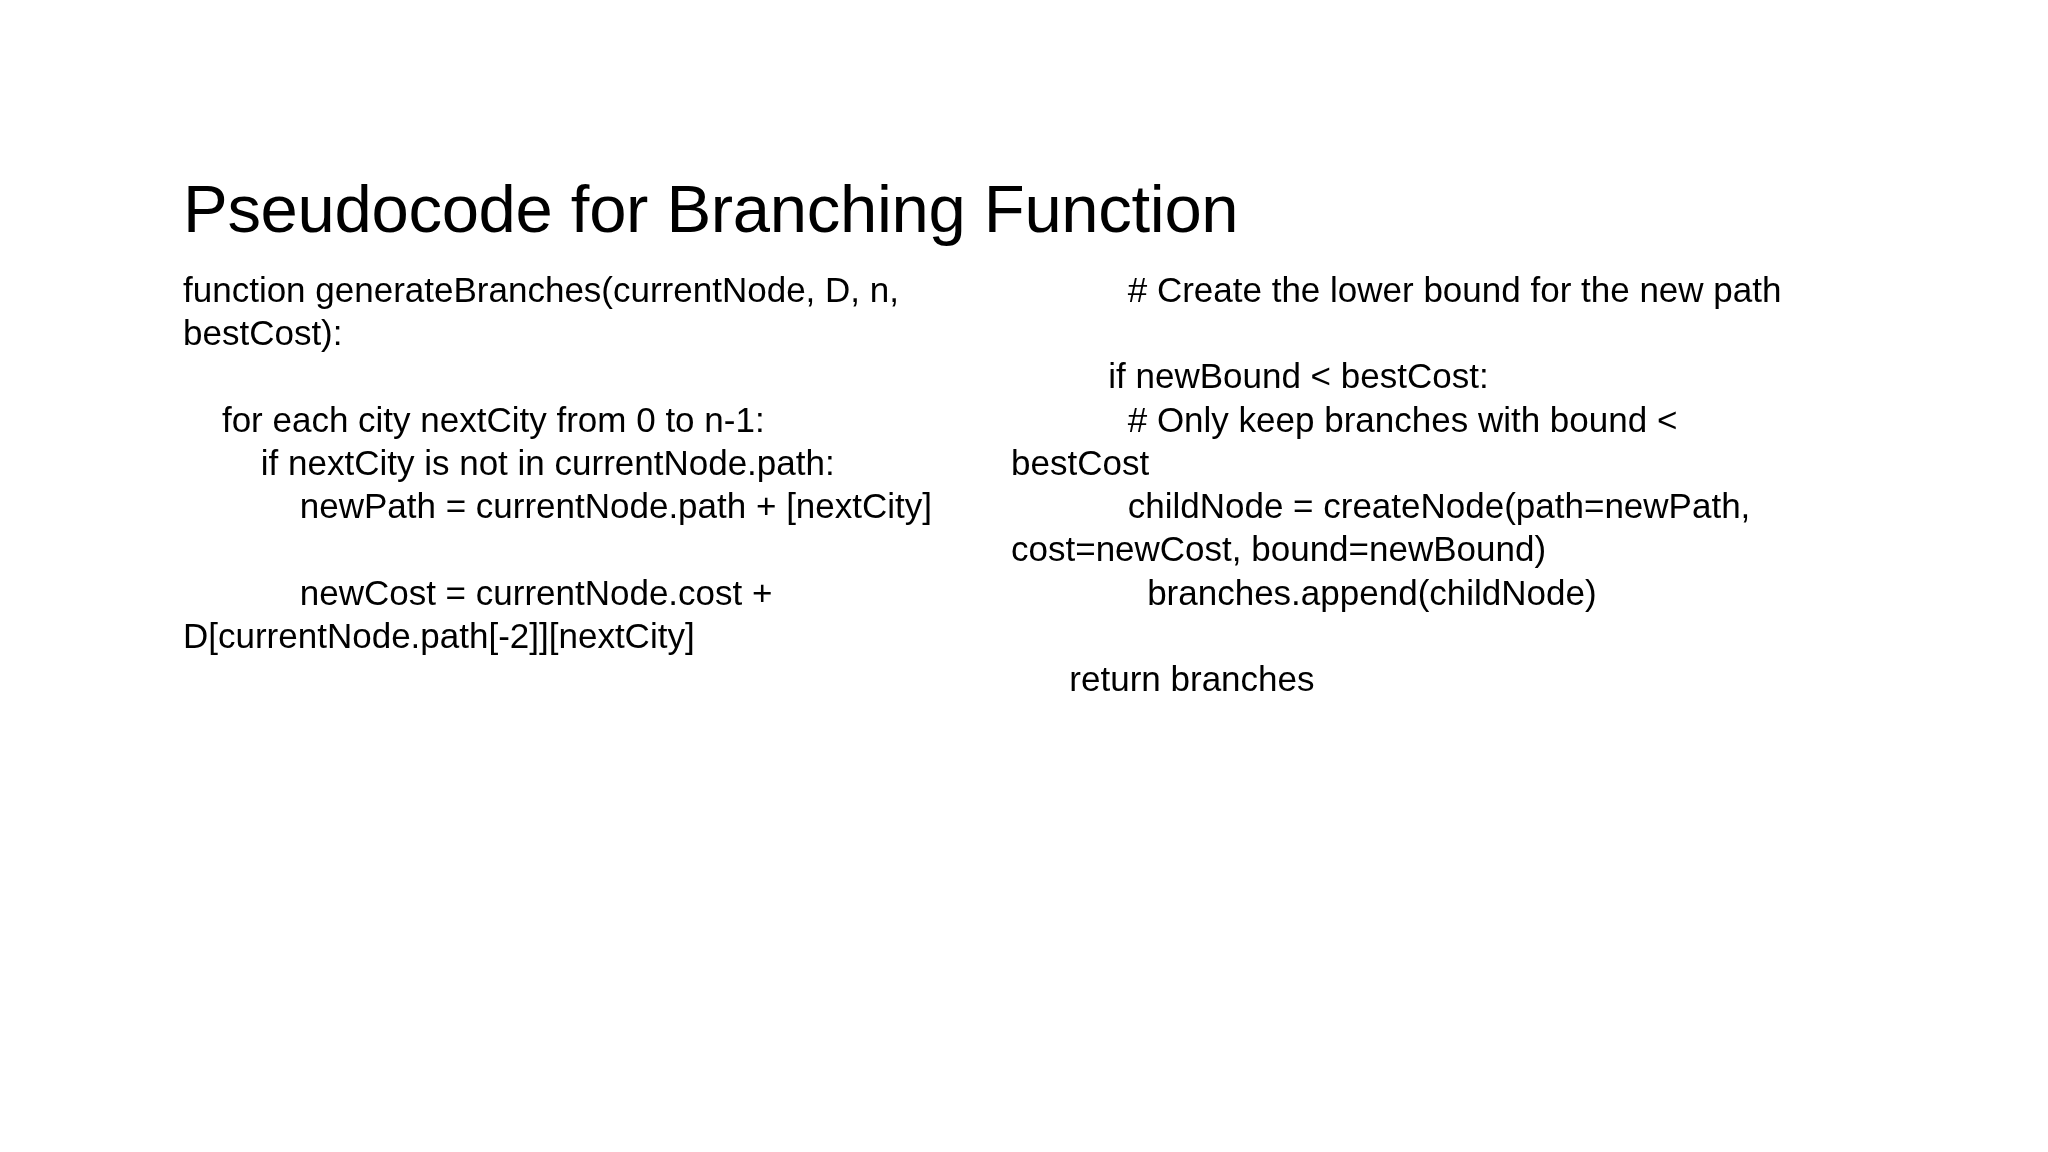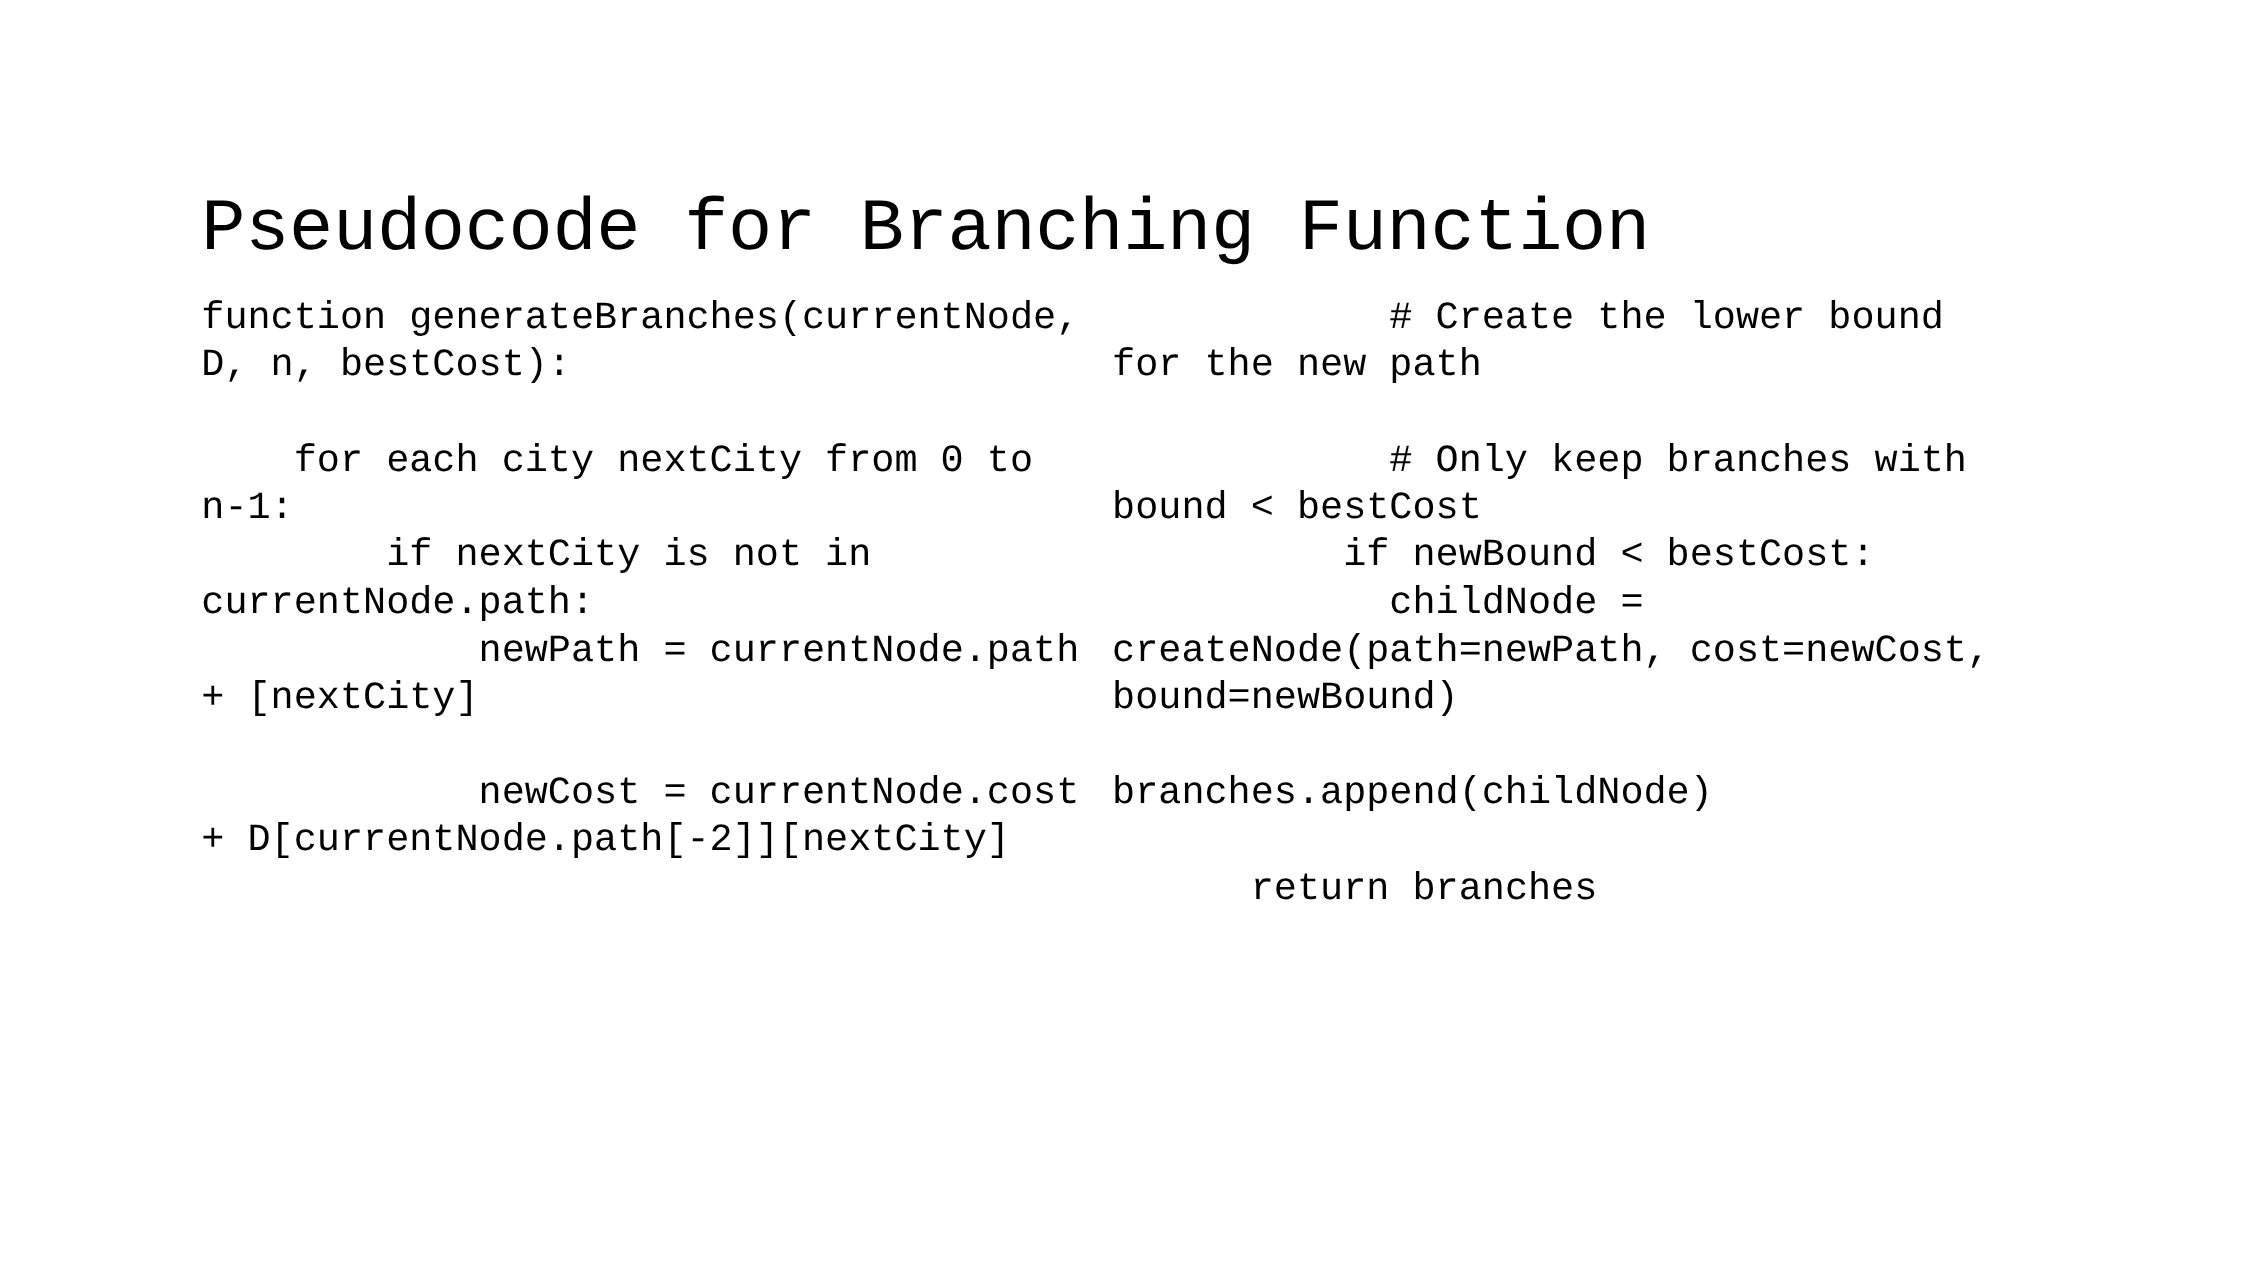--- a/index.html
+++ b/index.html
@@ -6,21 +6,21 @@
     margin: 0;
     padding: 0;
     background: #ffffff;
   }
   .slide {
     position: relative;
     width: 2048px;
     height: 1152px;
     background: #ffffff;
     overflow: hidden;
-    font-family: Liberation Mono, monospace;
+    font-family: Liberation Sans, sans-serif;
     color: #000000;
     -webkit-font-smoothing: antialiased;
   }
 
   
   .slide-title {
     position: absolute;
     left: 183px;
     top: 128px;
     width: 1700px;
@@ -78,22 +78,22 @@
       <div class="code-line">    for each city nextCity from 0 to n-1:</div>
       <div class="code-line">        if nextCity is not in currentNode.path:</div>
       <div class="code-line">            newPath = currentNode.path + [nextCity]</div>
       <div class="code-line blank"></div>
       <div class="code-line">            newCost = currentNode.cost + D[currentNode.path[-2]][nextCity]</div>
     </div>
 
     <div class="col col-right">
       <div class="code-line">            # Create the lower bound for the new path</div>
       <div class="code-line blank"></div>
+      <div class="code-line">          if newBound &lt; bestCost:</div>
       <div class="code-line">            # Only keep branches with bound &lt; bestCost</div>
-      <div class="code-line">          if newBound &lt; bestCost:</div>
       <div class="code-line">            childNode = createNode(path=newPath, cost=newCost, bound=newBound)</div>
       <div class="code-line">              branches.append(childNode)</div>
       <div class="code-line blank"></div>
       <div class="code-line">      return branches</div>
     </div>
 
   </div>
 </div>
 
 </body></html>

